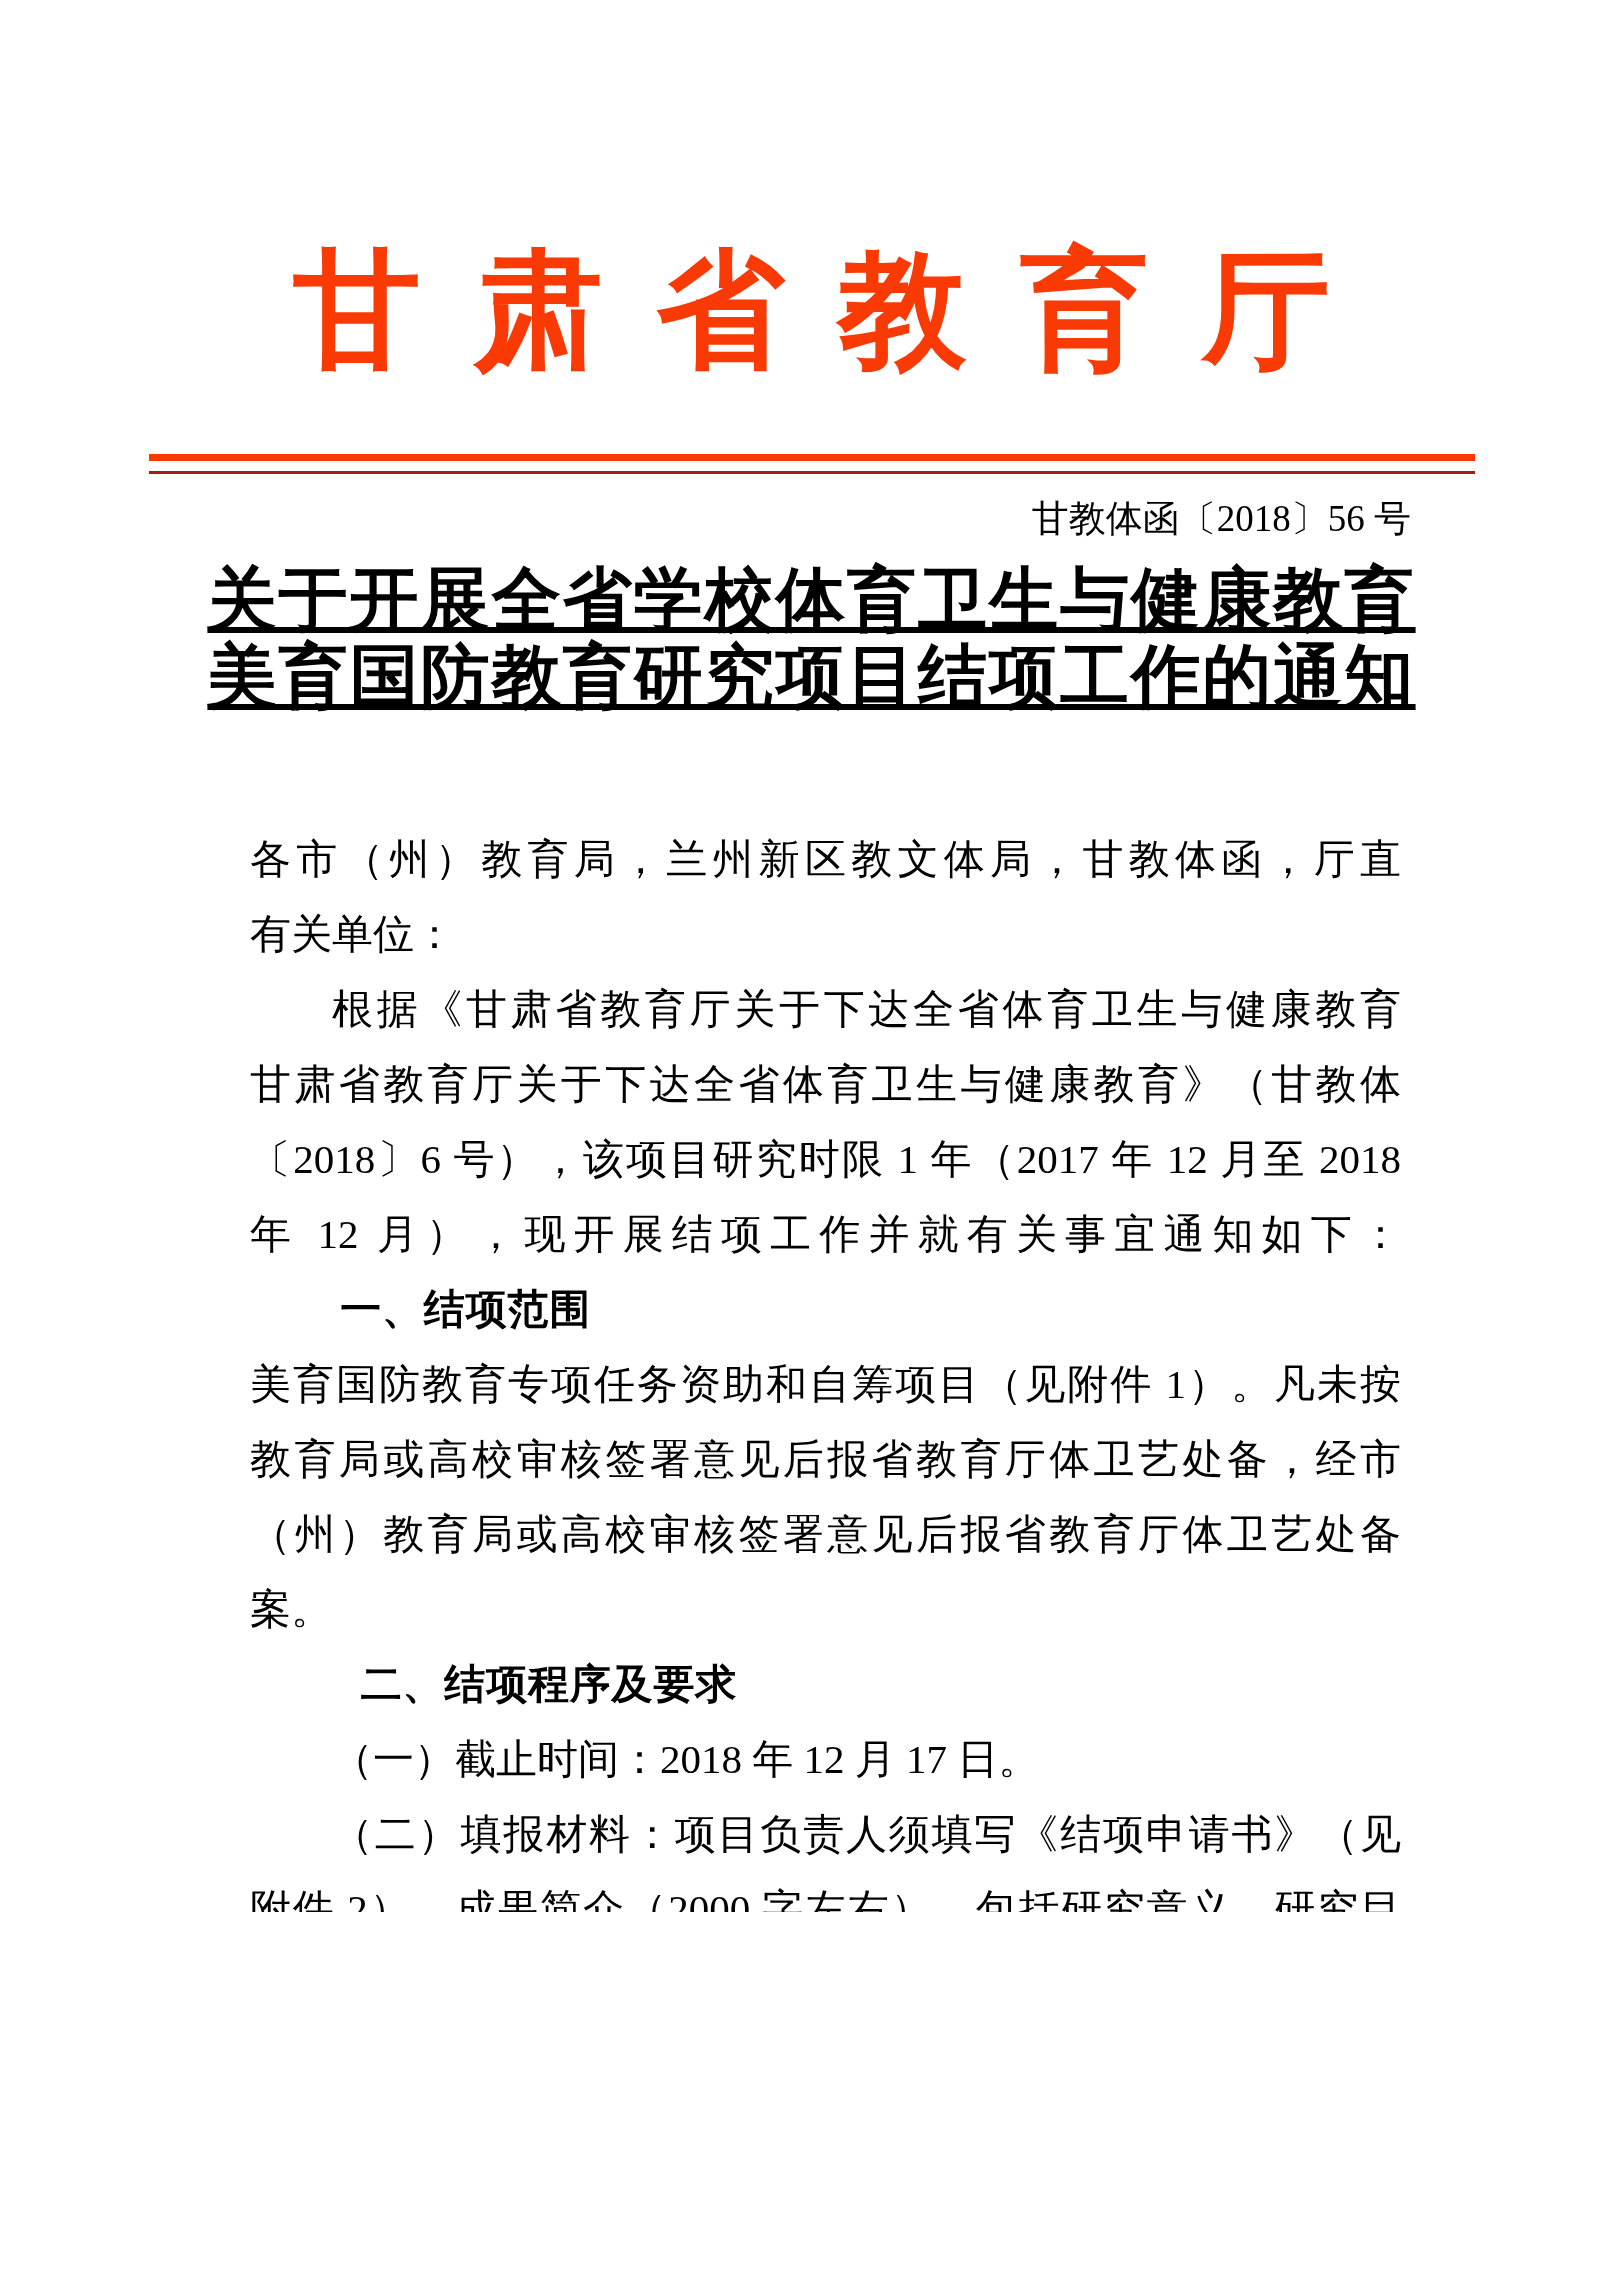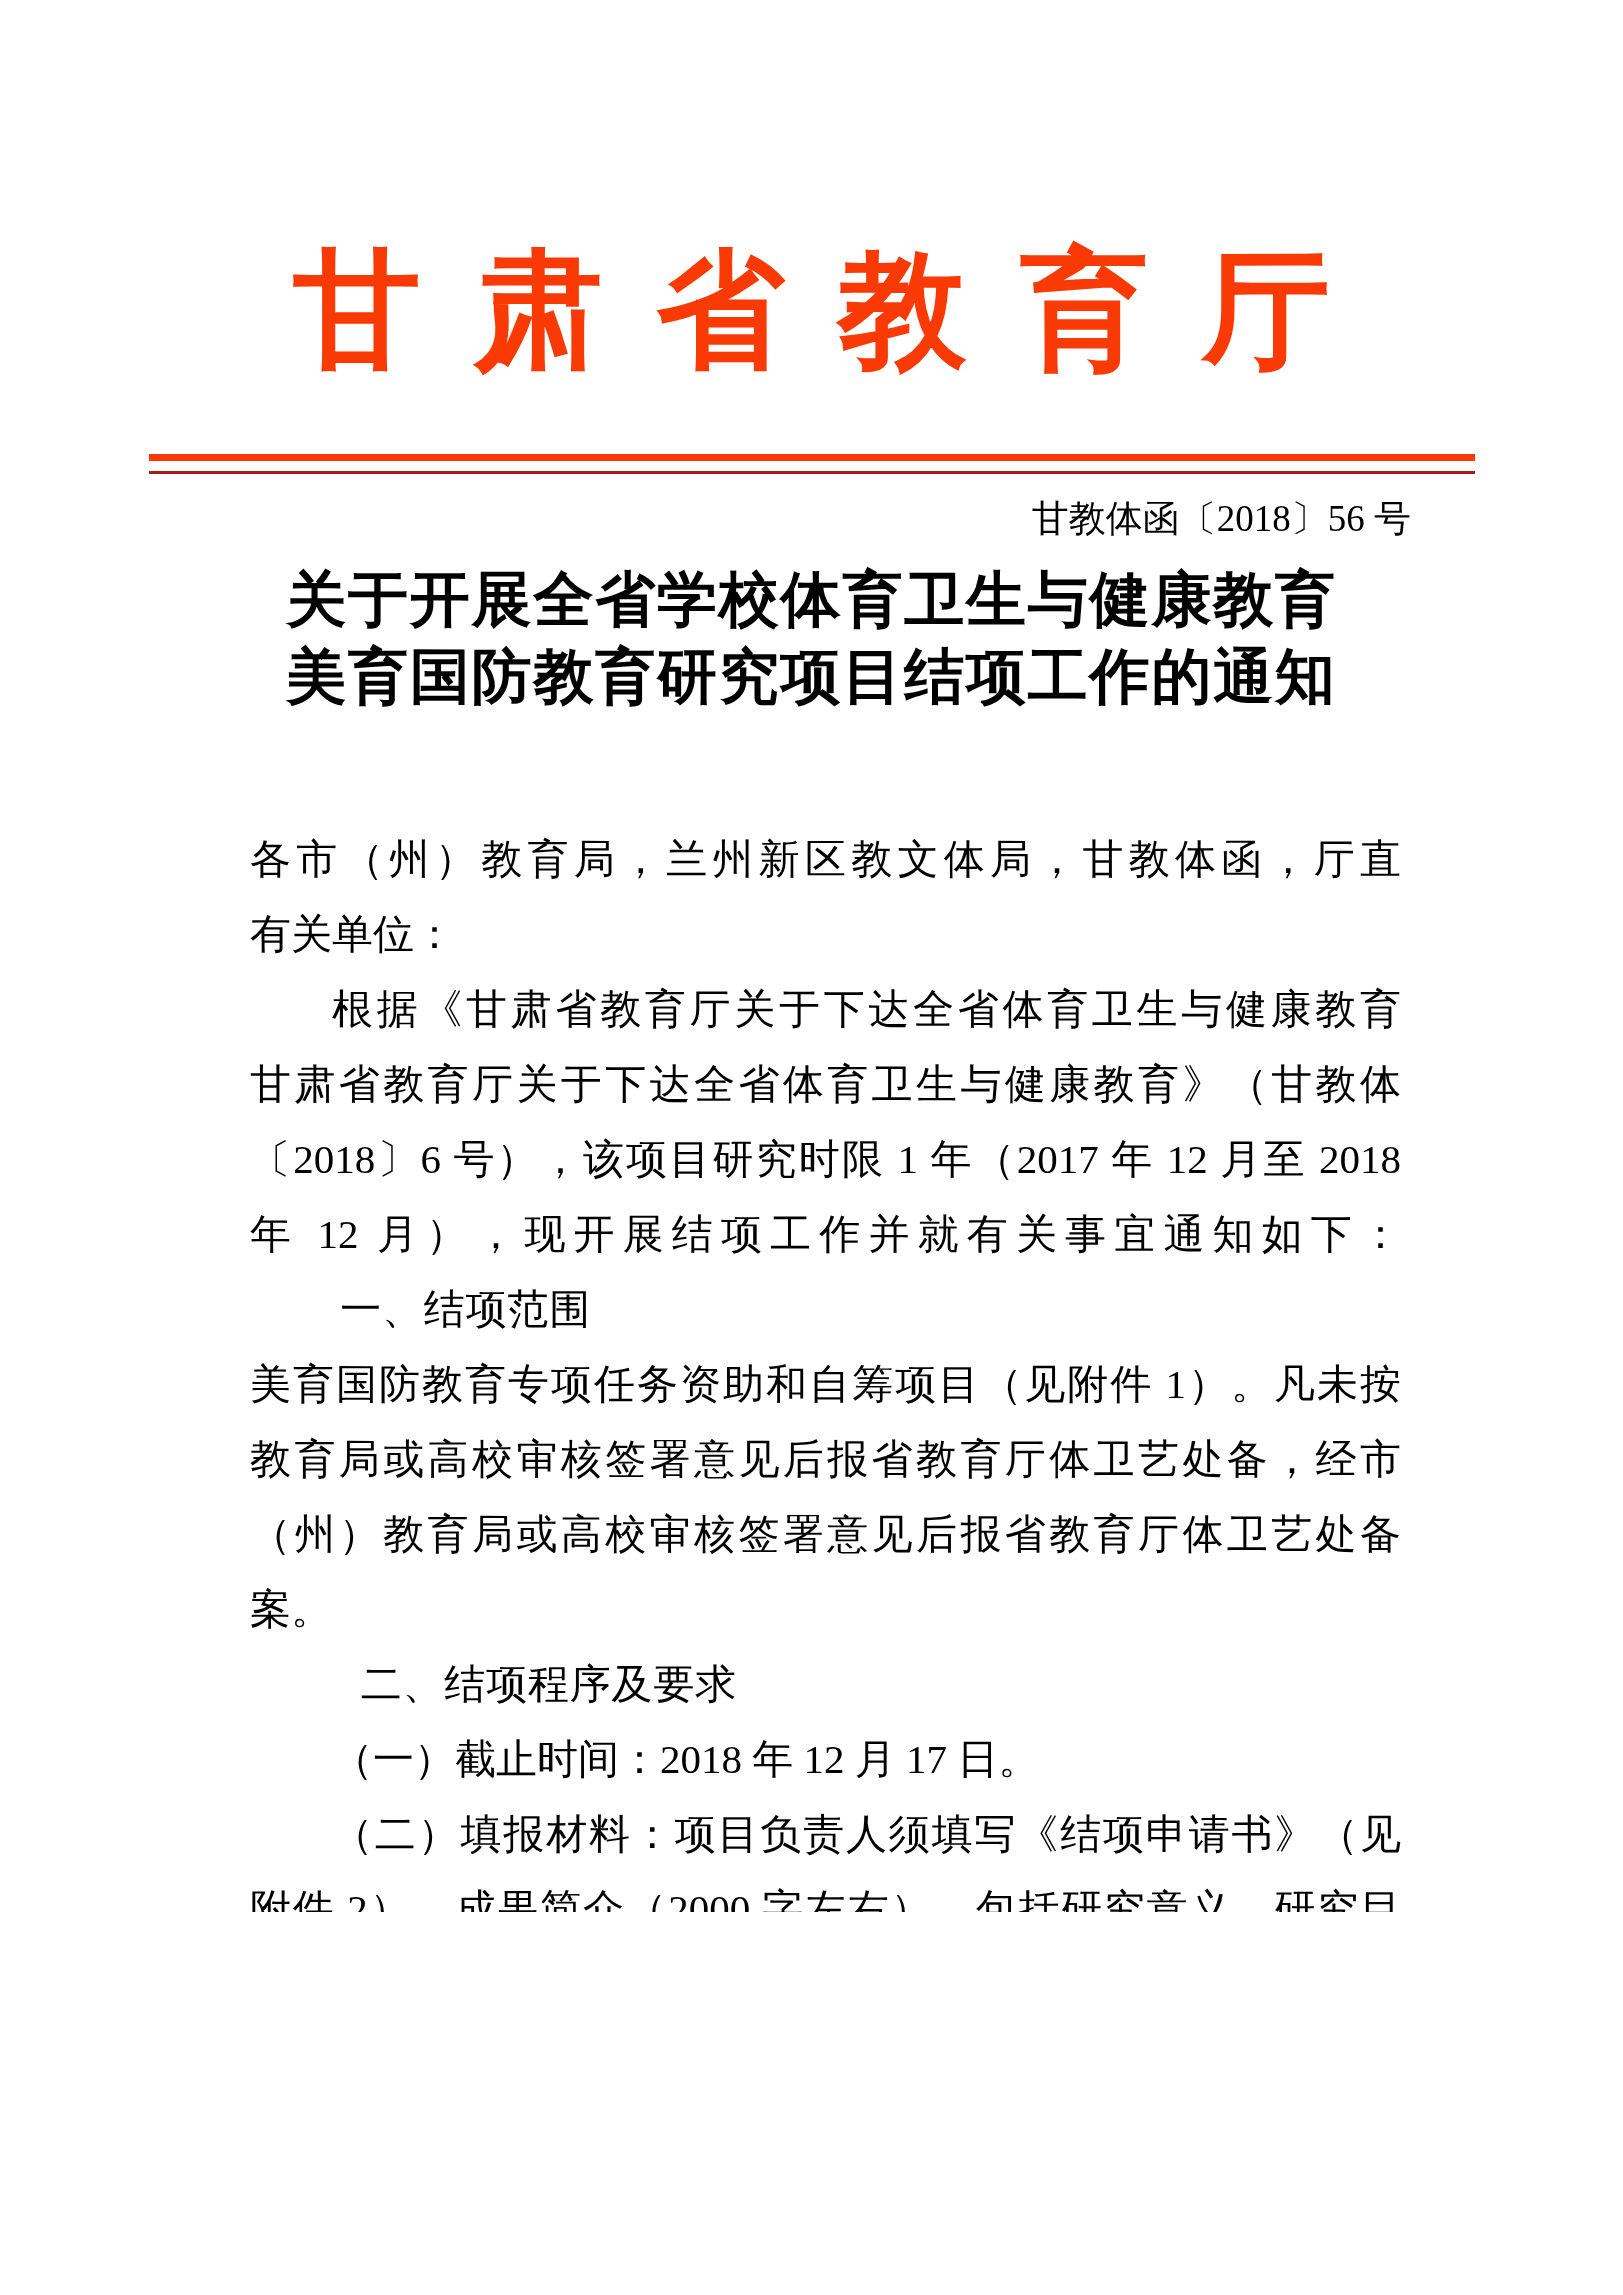--- a/index.html
+++ b/index.html
@@ -50,24 +50,25 @@
     white-space: nowrap;
   }
   
   .notice-title {
     position: absolute;
     top: 562px;
     left: 0;
     width: 100%;
     text-align: center;
     font-weight: bold;
-    font-size: 60px;
+    font-size: 69px;
     line-height: 77px;
     letter-spacing: 0.03em;
     white-space: nowrap;
+    text-decoration: underline;
   }
   
   .body-text {
     position: absolute;
     top: 822px;
     left: 250px;
     width: 1151px;
     font-size: 41px;
   }
   .line {
@@ -75,21 +76,21 @@
     line-height: 75px;
     text-align: left;
     text-justify: inter-ideograph;
   }
   .line.justify {
     text-align: justify;
     text-align-last: justify;
   }
   .line.heading {
     font-family: "Liberation Sans", "DejaVu Sans", sans-serif;
-    font-weight: normal;
+    font-weight: bold;
     letter-spacing: 0.02em;
   }
   
   .page-number {
     position: absolute;
     top: 2138px;
     left: 1329px;
     width: 59px;
     text-align: center;
     font-size: 29px;

